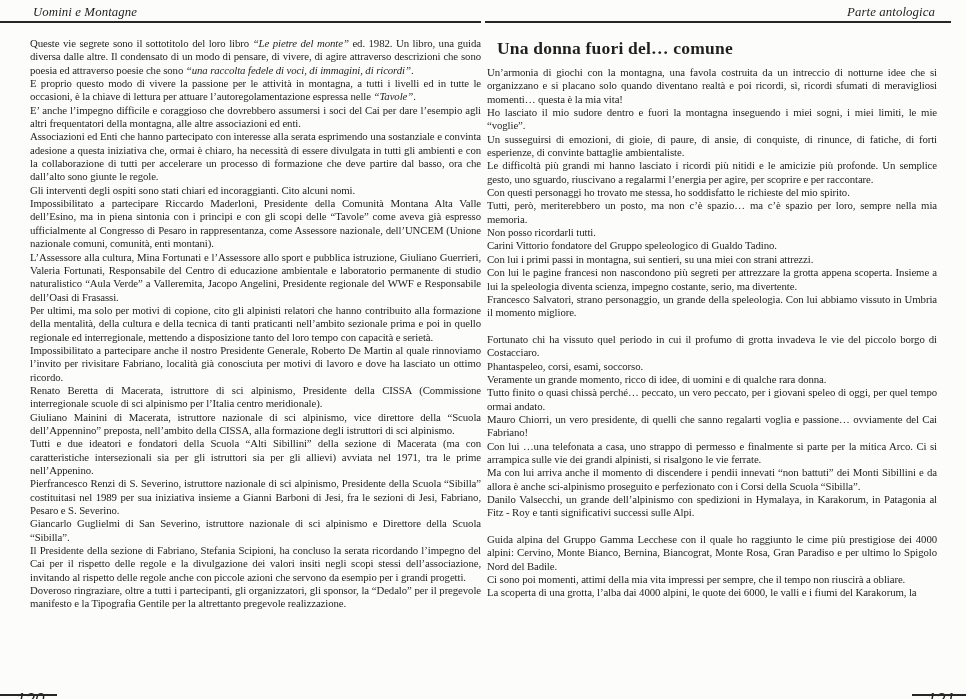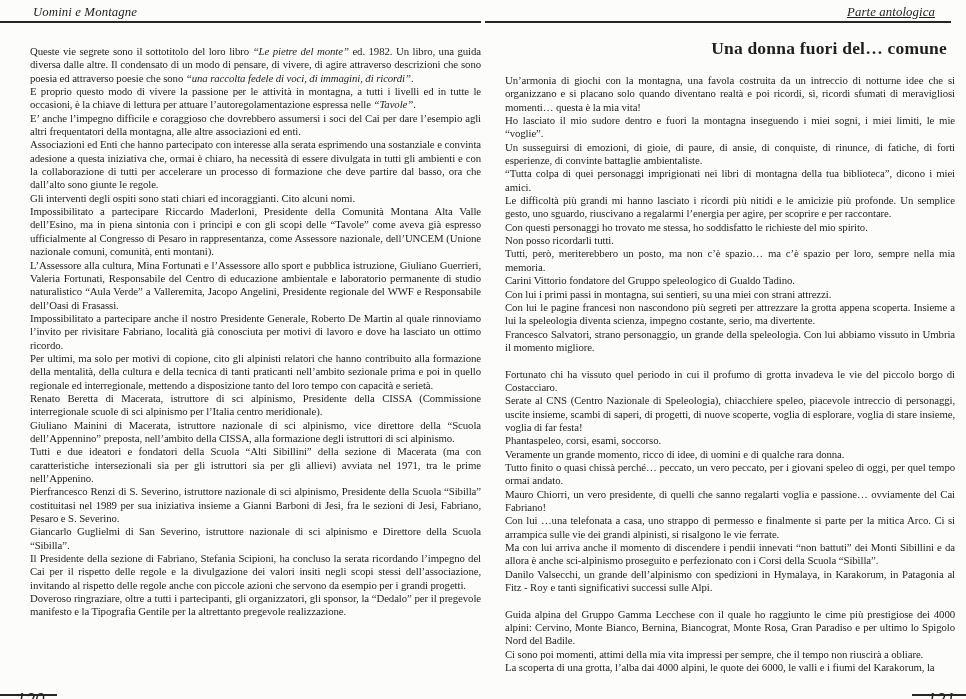--- a/index.html
+++ b/index.html
@@ -9,35 +9,35 @@
     font-family:"Liberation Serif","DejaVu Serif",serif;
   }
   .page{position:absolute;top:0;height:699px;width:483px;}
   .page-left{left:0;}
   .page-right{left:483px;}
   .running-head{
     position:absolute;top:5px;font-style:italic;font-size:12.8px;
     letter-spacing:.1px;white-space:nowrap;
   }
   .running-head.lh{left:33px;}
-  .running-head.rh{right:31px;text-decoration:underline;}
+  .running-head.rh{right:31px;}
   .head-rule{position:absolute;top:21px;height:1.5px;background:#262626;}
   .head-rule.lh{left:0;width:481px;}
   .head-rule.rh{left:2px;width:466px;}
   .page-title{
     position:absolute;top:38px;left:14px;width:450px;margin:0;
-    text-align:right;font-weight:bold;font-size:17.5px;letter-spacing:.2px;
+    text-align:left;font-weight:bold;font-size:17.5px;letter-spacing:.2px;
   }
   .body-col{
     position:absolute;text-align:justify;
     font-size:10.8px;line-height:13.35px;letter-spacing:-0.1px;
-    hyphens:auto;margin-top:8px;-webkit-hyphens:auto;
+    hyphens:auto;-webkit-hyphens:auto;
   }
   .body-col.lb{left:30px;top:37px;width:451px;}
-  .body-col.rb{left:22px;top:66px;width:450px;}
+  .body-col.rb{left:4px;top:66px;width:450px;}
   p.para{margin:0;padding:0;}
   .spacer{height:13.35px;}
   .it{font-style:italic;}
   .folio{
     position:absolute;top:690px;
     font-family:"Liberation Sans","DejaVu Sans",sans-serif;
     font-weight:normal;font-style:italic;font-size:17px;
   }
   .folio.fl{left:16px;}
   .folio.fr{right:11px;}
@@ -54,54 +54,52 @@
     <div class="running-head lh">Uomini e Montagne</div>
     <div class="head-rule lh"></div>
     <div class="body-col lb">
         <p class="para"><span>Queste vie segrete sono il sottotitolo del loro libro </span><span class="it">“Le pietre del monte”</span><span> ed. 1982. Un libro, una guida diversa dalle altre. Il condensato di un modo di pensare, di vivere, di agire attraverso descrizioni che sono poesia ed attraverso poesie che sono </span><span class="it">“una raccolta fedele di voci, di immagini, di ricordi”</span><span>.</span></p>
         <p class="para"><span>E proprio questo modo di vivere la passione per le attività in montagna, a tutti i livelli ed in tutte le occasioni, è la chiave di lettura per attuare l’autoregolamentazione espressa nelle </span><span class="it">“Tavole”</span><span>.</span></p>
         <p class="para"><span>E’ anche l’impegno difficile e coraggioso che dovrebbero assumersi i soci del Cai per dare l’esempio agli altri frequentatori della montagna, alle altre associazioni ed enti.</span></p>
         <p class="para"><span>Associazioni ed Enti che hanno partecipato con interesse alla serata esprimendo una sostanziale e convinta adesione a questa iniziativa che, ormai è chiaro, ha necessità di essere divulgata in tutti gli ambienti e con la collaborazione di tutti per accelerare un processo di formazione che deve partire dal basso, ora che dall’alto sono giunte le regole.</span></p>
         <p class="para"><span>Gli interventi degli ospiti sono stati chiari ed incoraggianti. Cito alcuni nomi.</span></p>
         <p class="para"><span>Impossibilitato a partecipare Riccardo Maderloni, Presidente della Comunità Montana Alta Valle dell’Esino, ma in piena sintonia con i principi e con gli scopi delle “Tavole” come aveva già espresso ufficialmente al Congresso di Pesaro in rappresentanza, come Assessore nazionale, dell’UNCEM (Unione nazionale comuni, comunità, enti montani).</span></p>
         <p class="para"><span>L’Assessore alla cultura, Mina Fortunati e l’Assessore allo sport e pubblica istruzione, Giuliano Guerrieri, Valeria Fortunati, Responsabile del Centro di educazione ambientale e laboratorio permanente di studio naturalistico “Aula Verde” a Valleremita, Jacopo Angelini, Presidente regionale del WWF e Responsabile dell’Oasi di Frasassi.</span></p>
+        <p class="para"><span>Per ultimi, ma solo per motivi di copione, cito gli alpinisti relatori che hanno contribuito alla formazione della mentalità, della cultura e della tecnica di tanti praticanti nell’ambito sezionale prima e poi in quello regionale ed interregionale, mettendo a disposizione tanto del loro tempo con capacità e serietà.</span></p>
         <p class="para"><span>Impossibilitato a partecipare anche il nostro Presidente Generale, Roberto De Martin al quale rinnoviamo l’invito per rivisitare Fabriano, località già conosciuta per motivi di lavoro e dove ha lasciato un ottimo ricordo.</span></p>
-        <p class="para"><span>Per ultimi, ma solo per motivi di copione, cito gli alpinisti relatori che hanno contribuito alla formazione della mentalità, della cultura e della tecnica di tanti praticanti nell’ambito sezionale prima e poi in quello regionale ed interregionale, mettendo a disposizione tanto del loro tempo con capacità e serietà.</span></p>
         <p class="para"><span>Renato Beretta di Macerata, istruttore di sci alpinismo, Presidente della CISSA (Commissione interregionale scuole di sci alpinismo per l’Italia centro meridionale).</span></p>
         <p class="para"><span>Giuliano Mainini di Macerata, istruttore nazionale di sci alpinismo, vice direttore della “Scuola dell’Appennino” preposta, nell’ambito della CISSA, alla formazione degli istruttori di sci alpinismo.</span></p>
         <p class="para"><span>Tutti e due ideatori e fondatori della Scuola “Alti Sibillini” della sezione di Macerata (ma con caratteristiche intersezionali sia per gli istruttori sia per gli allievi) avviata nel 1971, tra le prime nell’Appenino.</span></p>
         <p class="para"><span>Pierfrancesco Renzi di S. Severino, istruttore nazionale di sci alpinismo, Presidente della Scuola “Sibilla” costituitasi nel 1989 per sua iniziativa insieme a Gianni Barboni di Jesi, fra le sezioni di Jesi, Fabriano, Pesaro e S. Severino.</span></p>
         <p class="para"><span>Giancarlo Guglielmi di San Severino, istruttore nazionale di sci alpinismo e Direttore della Scuola “Sibilla”.</span></p>
         <p class="para"><span>Il Presidente della sezione di Fabriano, Stefania Scipioni, ha concluso la serata ricordando l’impegno del Cai per il rispetto delle regole e la divulgazione dei valori insiti negli scopi stessi dell’associazione, invitando al rispetto delle regole anche con piccole azioni che servono da esempio per i grandi progetti.</span></p>
         <p class="para"><span>Doveroso ringraziare, oltre a tutti i partecipanti, gli organizzatori, gli sponsor, la “Dedalo” per il pregevole manifesto e la Tipografia Gentile per la altrettanto pregevole realizzazione.</span></p>
       </div>
     <div class="folio fl">120</div>
     <div class="folio-rule fl"></div>
   </div>
 
   <div class="page page-right">
     <div class="running-head rh">Parte antologica</div>
     <div class="head-rule rh"></div>
     <h1 class="page-title">Una donna fuori del… comune</h1>
     <div class="body-col rb">
         <p class="para"><span>Un’armonia di giochi con la montagna, una favola costruita da un intreccio di notturne idee che si organizzano e si placano solo quando diventano realtà e poi ricordi, sì, ricordi sfumati di meravigliosi momenti… questa è la mia vita!</span></p>
         <p class="para"><span>Ho lasciato il mio sudore dentro e fuori la montagna inseguendo i miei sogni, i miei limiti, le mie “voglie”.</span></p>
         <p class="para"><span>Un susseguirsi di emozioni, di gioie, di paure, di ansie, di conquiste, di rinunce, di fatiche, di forti esperienze, di convinte battaglie ambientaliste.</span></p>
-        <p class="para"><span>“Tutta colpa di quei personaggi imprigionati nei libri di montagna della tua biblioteca”, dicono i miei amici.</span></p>
         <p class="para"><span>Le difficoltà più grandi mi hanno lasciato i ricordi più nitidi e le amicizie più profonde. Un semplice gesto, uno sguardo, riuscivano a regalarmi l’energia per agire, per scoprire e per raccontare.</span></p>
         <p class="para"><span>Con questi personaggi ho trovato me stessa, ho soddisfatto le richieste del mio spirito.</span></p>
+        <p class="para"><span>Tutti, però, meriterebbero un posto, ma non c’è spazio… ma c’è spazio per loro, sempre nella mia memoria.</span></p>
         <p class="para"><span>Non posso ricordarli tutti.</span></p>
-        <p class="para"><span>Tutti, però, meriterebbero un posto, ma non c’è spazio… ma c’è spazio per loro, sempre nella mia memoria.</span></p>
         <p class="para"><span>Carini Vittorio fondatore del Gruppo speleologico di Gualdo Tadino.</span></p>
         <p class="para"><span>Con lui i primi passi in montagna, sui sentieri, su una miei con strani attrezzi.</span></p>
         <p class="para"><span>Con lui le pagine francesi non nascondono più segreti per attrezzare la grotta appena scoperta. Insieme a lui la speleologia diventa scienza, impegno costante, serio, ma divertente.</span></p>
         <p class="para"><span>Francesco Salvatori, strano personaggio, un grande della speleologia. Con lui abbiamo vissuto in Umbria il momento migliore.</span></p>
         <div class="spacer"></div>
         <p class="para"><span>Fortunato chi ha vissuto quel periodo in cui il profumo di grotta invadeva le vie del piccolo borgo di Costacciaro.</span></p>
-        <p class="para"><span>Serate al CNS (Centro Nazionale di Speleologia), chiacchiere speleo, piacevole intreccio di personaggi, uscite insieme, scambi di saperi, di progetti, di nuove scoperte, voglia di esplorare, voglia di stare insieme, voglia di far festa!</span></p>
         <p class="para"><span>Phantaspeleo, corsi, esami, soccorso.</span></p>
         <p class="para"><span>Veramente un grande momento, ricco di idee, di uomini e di qualche rara donna.</span></p>
         <p class="para"><span>Tutto finito o quasi chissà perché… peccato, un vero peccato, per i giovani speleo di oggi, per quel tempo ormai andato.</span></p>
         <p class="para"><span>Mauro Chiorri, un vero presidente, di quelli che sanno regalarti voglia e passione… ovviamente del Cai Fabriano!</span></p>
         <p class="para"><span>Con lui …una telefonata a casa, uno strappo di permesso e finalmente si parte per la mitica Arco. Ci si arrampica sulle vie dei grandi alpinisti, si risalgono le vie ferrate.</span></p>
         <p class="para"><span>Ma con lui arriva anche il momento di discendere i pendii innevati “non battuti” dei Monti Sibillini e da allora è anche sci-alpinismo proseguito e perfezionato con i Corsi della Scuola “Sibilla”.</span></p>
         <p class="para"><span>Danilo Valsecchi, un grande dell’alpinismo con spedizioni in Hymalaya, in Karakorum, in Patagonia al Fitz - Roy e tanti significativi successi sulle Alpi.</span></p>
         <div class="spacer"></div>
         <p class="para"><span>Guida alpina del Gruppo Gamma Lecchese con il quale ho raggiunto le cime più prestigiose dei 4000 alpini: Cervino, Monte Bianco, Bernina, Biancograt, Monte Rosa, Gran Paradiso e per ultimo lo Spigolo Nord del Badile.</span></p>
         <p class="para"><span>Ci sono poi momenti, attimi della mia vita impressi per sempre, che il tempo non riuscirà a obliare.</span></p>

